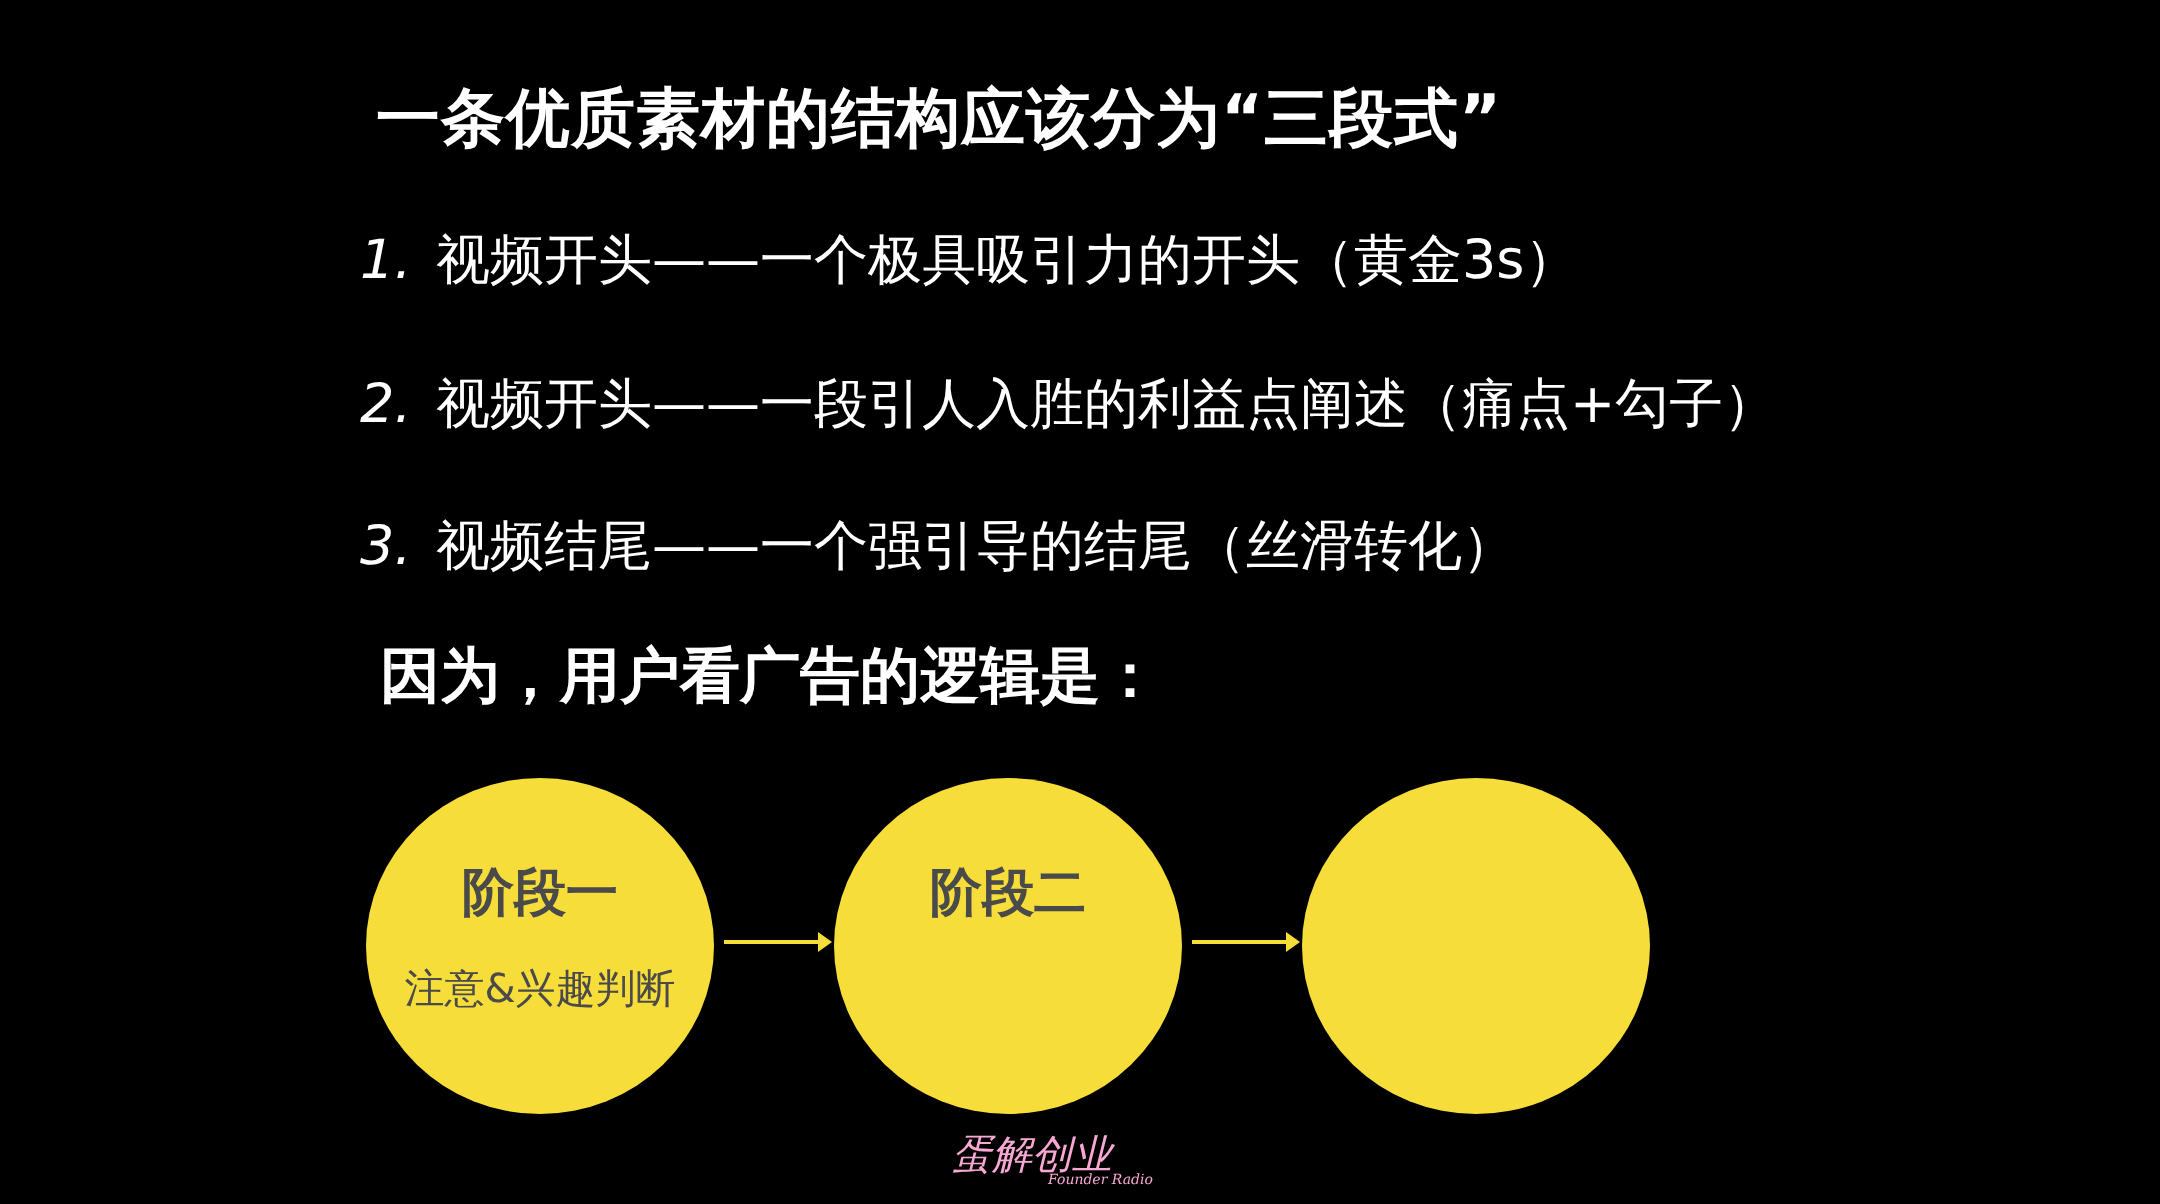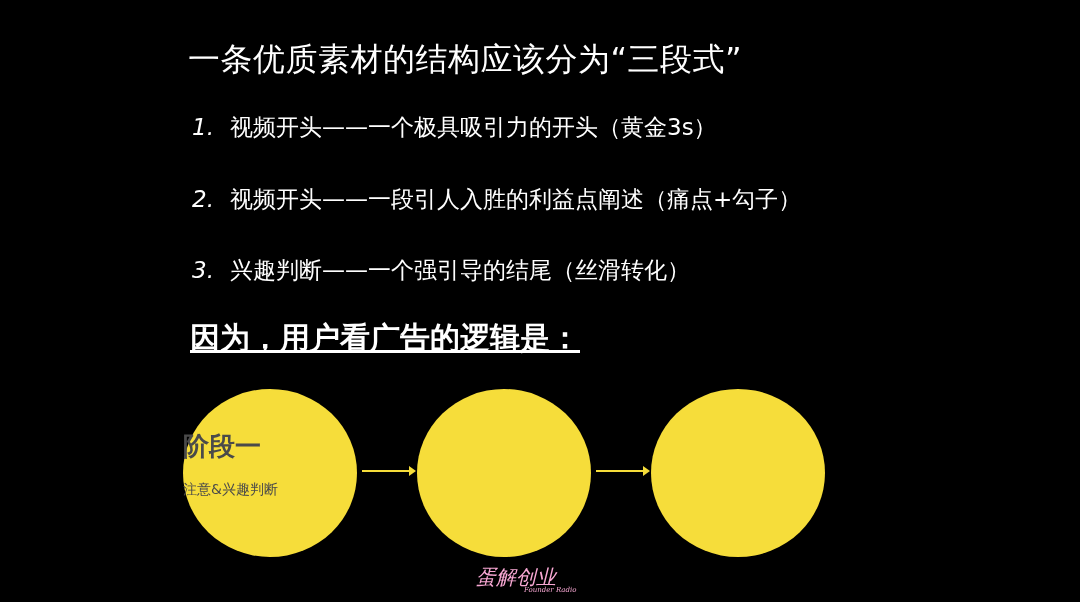--- a/index.html
+++ b/index.html
@@ -1,55 +1,56 @@
 <!DOCTYPE html>
 <html><head>
 <meta charset="utf-8">
 <style>
   html, body { margin:0; padding:0; }
   body { width:1080px; height:602px; background:#000; position:relative; overflow:hidden;
          font-family:"DejaVu Sans","Liberation Sans",sans-serif; color:#fff; }
-  .title { position:absolute; left:188px; top:38px; font-size:32px; font-weight:normal; letter-spacing:0.5px; white-space:nowrap; }
-  .item { position:absolute; left:192px; font-size:23px; white-space:nowrap; }
+  .title { position:absolute; left:188px; top:38px; font-size:32px; font-weight:bold; letter-spacing:0.5px; white-space:nowrap; }
+  .item { position:absolute; left:180px; font-size:27px; white-space:nowrap; }
   .item .num { font-style:italic; display:inline-block; width:38px; }
-  .subtitle { position:absolute; left:190px; top:318px; font-size:30px; font-weight:bold; white-space:nowrap;text-decoration:underline; }
+  .subtitle { position:absolute; left:190px; top:318px; font-size:30px; font-weight:bold; white-space:nowrap; }
   .circle { position:absolute; top:389px; width:174px; height:168px; border-radius:50%;
-            background:#f6dd3a; color:#4a4a4a; text-align:left; }
+            background:#f6dd3a; color:#4a4a4a; text-align:center; }
   .circle .stage { position:absolute; left:0; right:0; top:40px; font-size:26px; font-weight:bold; }
-  .circle .desc { position:absolute; left:0; right:0; top:92px; font-size:14px; white-space:nowrap; }
+  .circle .desc { position:absolute; left:0; right:0; top:92px; font-size:20px; white-space:nowrap; }
   .arrow { position:absolute; top:470px; width:52px; height:2px; background:#f6dd3a; }
   .arrow::after { content:""; position:absolute; right:-2px; top:-4px; border-left:7px solid #f6dd3a;
                   border-top:5px solid transparent; border-bottom:5px solid transparent; }
   .logo { position:absolute; left:476px; top:564px; font-size:20px; font-family:"DejaVu Serif",serif; font-style:italic; color:#f9a8d4; }
   .logo small { font-size:7px; position:absolute; left:48px; top:22px; white-space:nowrap; }
 </style>
 </head>
 <body>
 
 <div class="title">一条优质素材的结构应该分为“三段式”</div>
 
 <div class="item" style="top:112px">
   <span class="num">1.</span><span>视频开头——一个极具吸引力的开头（黄金3s）</span>
 </div>
 <div class="item" style="top:184px">
   <span class="num">2.</span><span>视频开头——一段引人入胜的利益点阐述（痛点+勾子）</span>
 </div>
 <div class="item" style="top:255px">
-  <span class="num">3.</span><span>兴趣判断——一个强引导的结尾（丝滑转化）</span>
+  <span class="num">3.</span><span>视频结尾——一个强引导的结尾（丝滑转化）</span>
 </div>
 
 <div class="subtitle">因为，用户看广告的逻辑是：</div>
 
 <div class="circle" style="left:183px">
   <div class="stage">阶段一</div>
   <div class="desc">注意&amp;兴趣判断</div>
 </div>
 <div class="arrow" style="left:362px"></div>
 
 <div class="circle" style="left:417px">
+  <div class="stage">阶段二</div>
 </div>
 <div class="arrow" style="left:596px"></div>
 
 <div class="circle" style="left:651px">
 </div>
 
 <div class="logo">
   <span>蛋解创业</span>
   <small>Founder Radio</small>
 </div>

